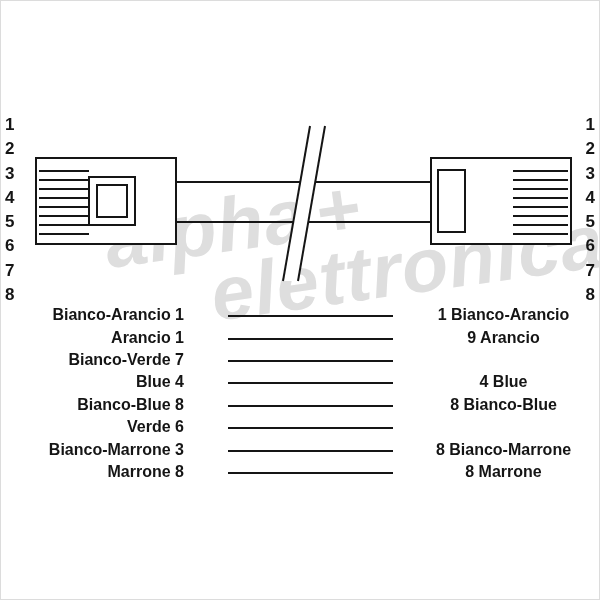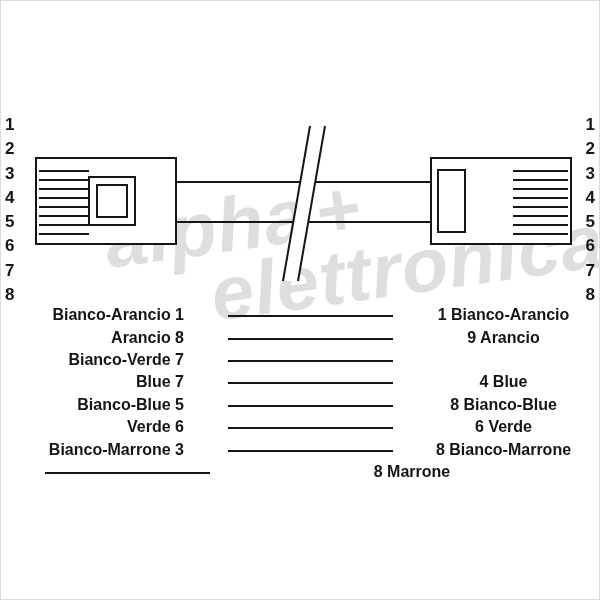--- a/index.html
+++ b/index.html
@@ -111,61 +111,61 @@
 
   <div class="wiring-table">
     <div class="wrow">
       <div class="wcell-left">Bianco-Arancio 1</div>
       <div class="wcell-mid">
           <div class="conn-line"></div>
         </div>
       <div class="wcell-right">1 Bianco-Arancio</div>
     </div>
     <div class="wrow">
-      <div class="wcell-left">Arancio 8</div>
+      <div class="wcell-left">Arancio 1</div>
       <div class="wcell-mid">
           <div class="conn-line"></div>
         </div>
       <div class="wcell-right">9 Arancio</div>
     </div>
     <div class="wrow">
       <div class="wcell-left">Bianco-Verde 7</div>
       <div class="wcell-mid">
           <div class="conn-line"></div>
         </div>
     </div>
     <div class="wrow">
-      <div class="wcell-left">Blue 7</div>
+      <div class="wcell-left">Blue 4</div>
       <div class="wcell-mid">
           <div class="conn-line"></div>
         </div>
       <div class="wcell-right">4 Blue</div>
     </div>
     <div class="wrow">
-      <div class="wcell-left">Bianco-Blue 5</div>
+      <div class="wcell-left">Bianco-Blue 8</div>
       <div class="wcell-mid">
           <div class="conn-line"></div>
         </div>
       <div class="wcell-right">8 Bianco-Blue</div>
     </div>
     <div class="wrow">
       <div class="wcell-left">Verde 6</div>
       <div class="wcell-mid">
           <div class="conn-line"></div>
         </div>
-      <div class="wcell-right">6 Verde</div>
     </div>
     <div class="wrow">
       <div class="wcell-left">Bianco-Marrone 3</div>
       <div class="wcell-mid">
           <div class="conn-line"></div>
         </div>
       <div class="wcell-right">8 Bianco-Marrone</div>
     </div>
     <div class="wrow">
+      <div class="wcell-left">Marrone 8</div>
       <div class="wcell-mid">
           <div class="conn-line"></div>
         </div>
       <div class="wcell-right">8 Marrone</div>
     </div>
   </div>
 
 </div>
 
 </body></html>

